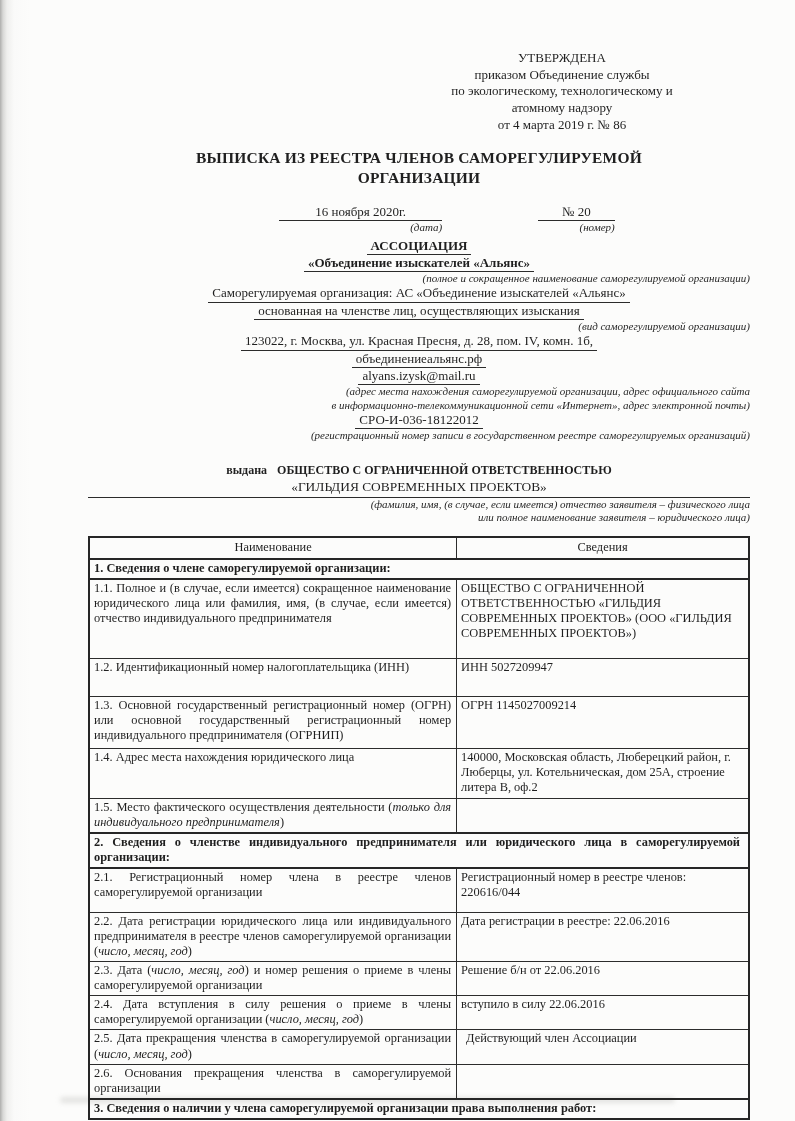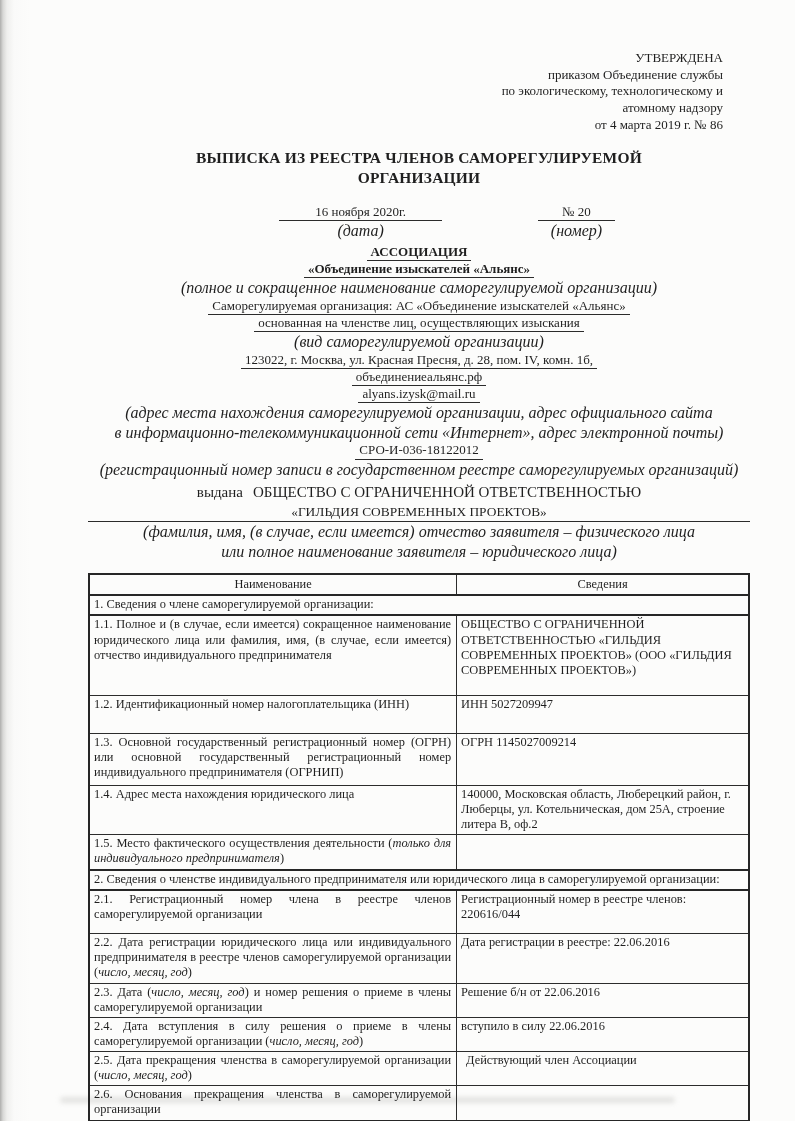--- a/index.html
+++ b/index.html
@@ -26,21 +26,21 @@
   }
   .content {
     position: absolute;
     inset: 0;
     padding: 50px 45px 0 88px; 
   }
   
   .approved {
     width: 322px;
     margin-left: 313px;
-    text-align: right;
+    text-align: center;
     font-size: 13px;
     line-height: 1.28;
   }
   
   .doc-title {
     margin-top: 15px;
     text-align: center;
     font-weight: bold;
     font-size: 15.5px;
     line-height: 1.25;
@@ -58,30 +58,30 @@
   .u {
     display: inline-block;
     border-bottom: 1px solid #2b2b2b;
     line-height: 1.25;
   }
   .issue-col .u { font-size: 13px; }
   .issue-date .u { padding: 0 36px; }
   .issue-num  .u { padding: 0 24px; }
   .cap {
     font-style: italic;
-    font-size: 16px;
+    font-size: 11px;
     line-height: 1.22;
-    text-align: center;
+    text-align: right;
   }
   
   .center-stack { margin-top: 3px; text-align: center; }
   .line { line-height: 1.3; font-size: 13px; }
   .line .u { padding: 0 4px; }
   .b { font-weight: bold; }
-  .issued-line { margin-top: 4px; font-size: 15px; line-height: 1.3; }
+  .issued-line { margin-top: 20px; font-size: 12px; line-height: 1.3; font-weight: bold; }
   .issued-line .label { margin-right: 10px; }
   .member-rule {
     border-bottom: 1.4px solid #2b2b2b;
     font-size: 13.4px;
     line-height: 1.3;
     padding-bottom: 1px;
   }
   
   table.reg {
     width: 100%;
@@ -98,21 +98,21 @@
   }
   table.reg thead th {
     font-weight: normal;
     text-align: center;
     height: 20px;
     padding: 2px;
   }
   td.label { width: 55.7%; text-align: justify; }
   td.value { width: 44.3%; }
   tr.section td {
-    font-weight: normal;
+    font-weight: bold;
     text-align: justify;
     border-top: 2px solid #262626;
     border-bottom: 2px solid #262626;
     padding-right: 8px;
   }
   tr[data-row-id="1.1"] { height: 80px; }
   tr[data-row-id="1.2"] { height: 38px; }
   tr[data-row-id="1.3"] { height: 52px; padding-left: 11px; }
   tr[data-row-id="1.4"] { height: 48px; }
   tr[data-row-id="1.5"] { height: 32px; }

